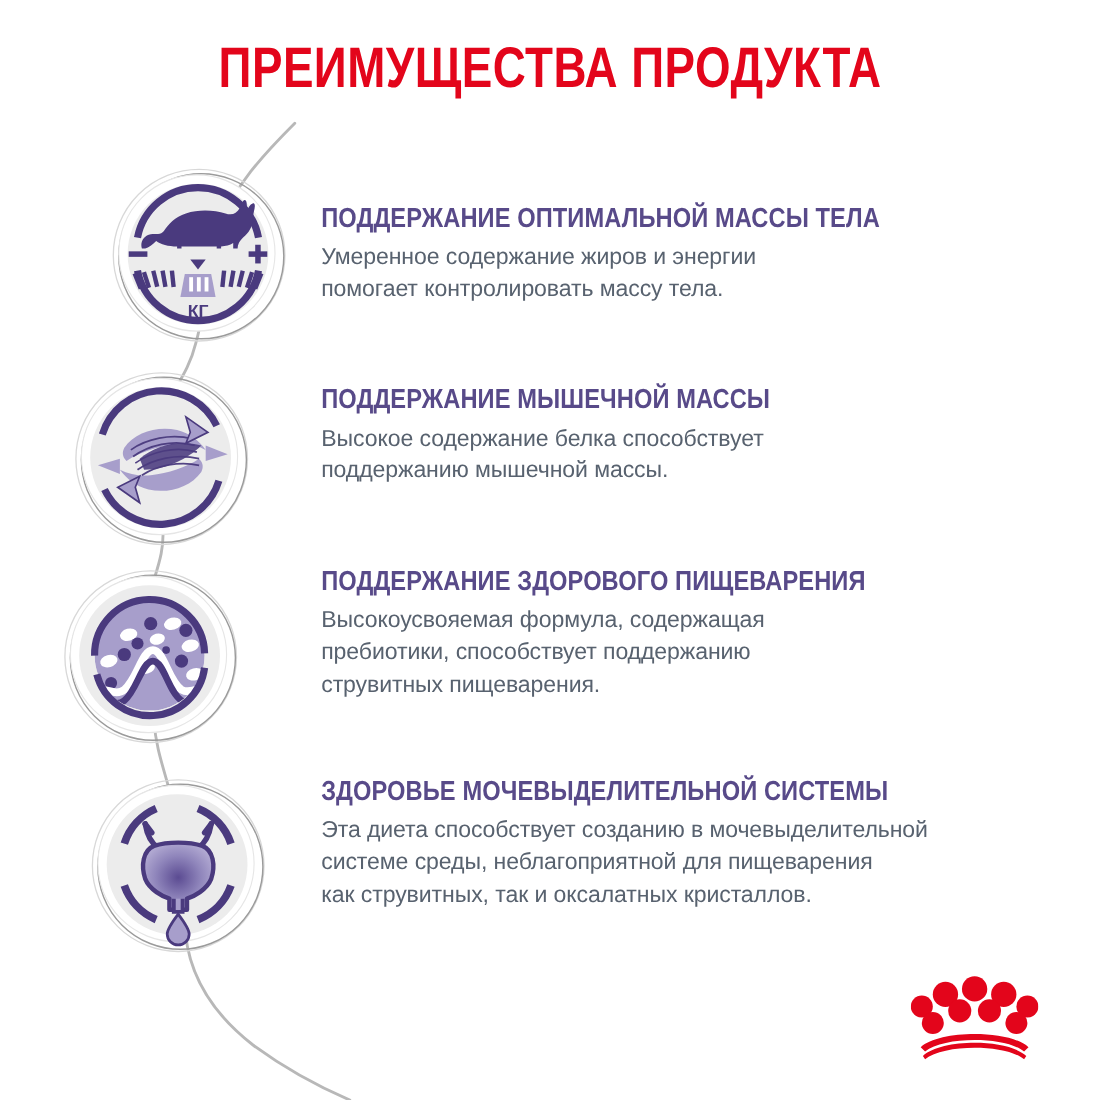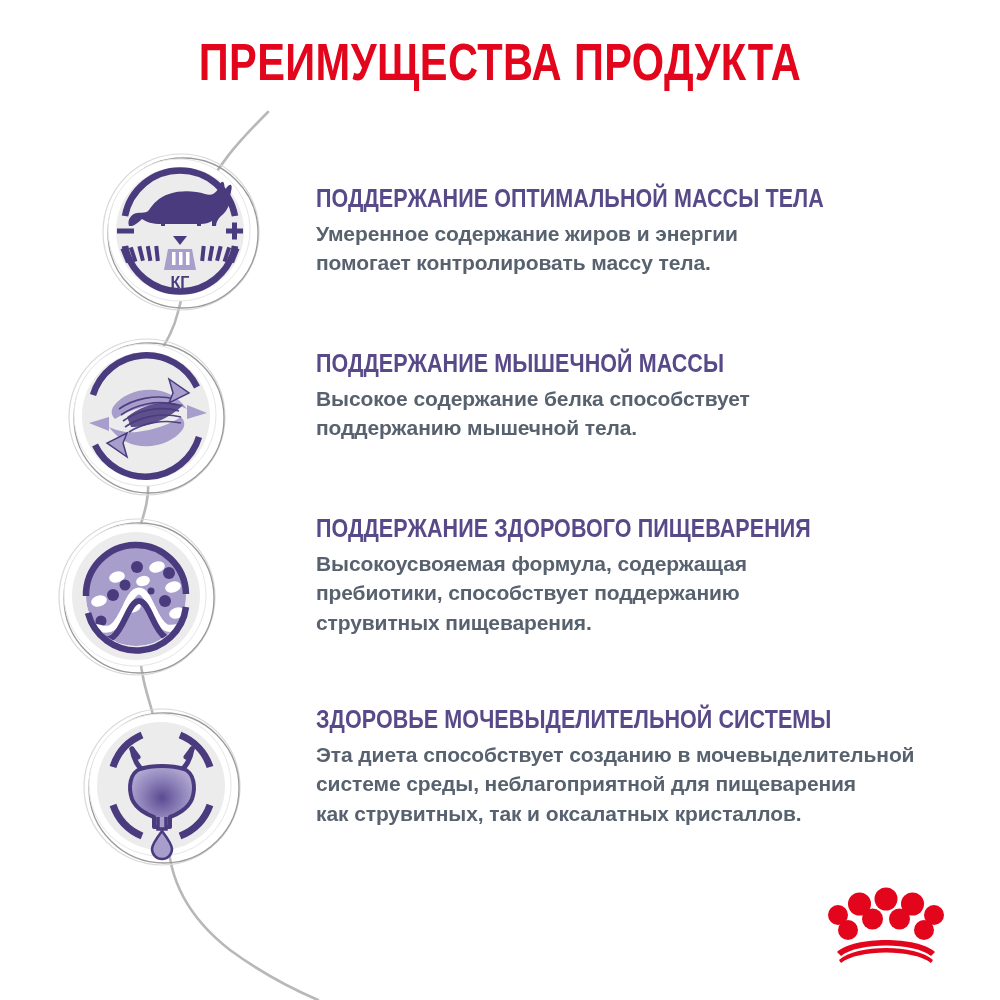--- a/index.html
+++ b/index.html
@@ -28,38 +28,38 @@
   }
 
   
   .connector{position:absolute;left:0;top:0;width:1000px;height:1000px;pointer-events:none;}
 
   
   .badge{position:absolute;}
   .badge svg{display:block;}
 
   
-  .block{position:absolute;left:316px;}
+  .block{position:absolute;left:292px;}
   .block h2{
     margin:0 0 7px 0;
     color:#584a89;
     font-weight:700;
     font-size:25px;
     line-height:1.02;
     letter-spacing:0.1px;
     transform:scaleX(0.86);
     transform-origin:left center;
     white-space:nowrap;
   }
   .block p{
     margin:0;
     color:#58626f;
     font-size:21px;
     line-height:1.42;
-    font-weight:700;
+    font-weight:400;
     white-space:pre-line;
     letter-spacing:-0.1px;
   }
 
   
   .logo{position:absolute;left:828px;top:886px;}
 </style>
 </head>
 <body>
 
@@ -273,21 +273,21 @@
 
   <div class="block" style="top:186px;">
     <h2>ПОДДЕРЖАНИЕ ОПТИМАЛЬНОЙ МАССЫ ТЕЛА</h2>
     <p>Умеренное содержание жиров и энергии
 помогает контролировать массу тела.</p>
   </div>
 
   <div class="block" style="top:351px;">
     <h2>ПОДДЕРЖАНИЕ МЫШЕЧНОЙ МАССЫ</h2>
     <p>Высокое содержание белка способствует
-поддержанию мышечной тела.</p>
+поддержанию мышечной массы.</p>
   </div>
 
   <div class="block" style="top:516px;">
     <h2>ПОДДЕРЖАНИЕ ЗДОРОВОГО ПИЩЕВАРЕНИЯ</h2>
     <p>Высокоусвояемая формула, содержащая
 пребиотики, способствует поддержанию
 струвитных пищеварения.</p>
   </div>
 
   <div class="block" style="top:707px;">

